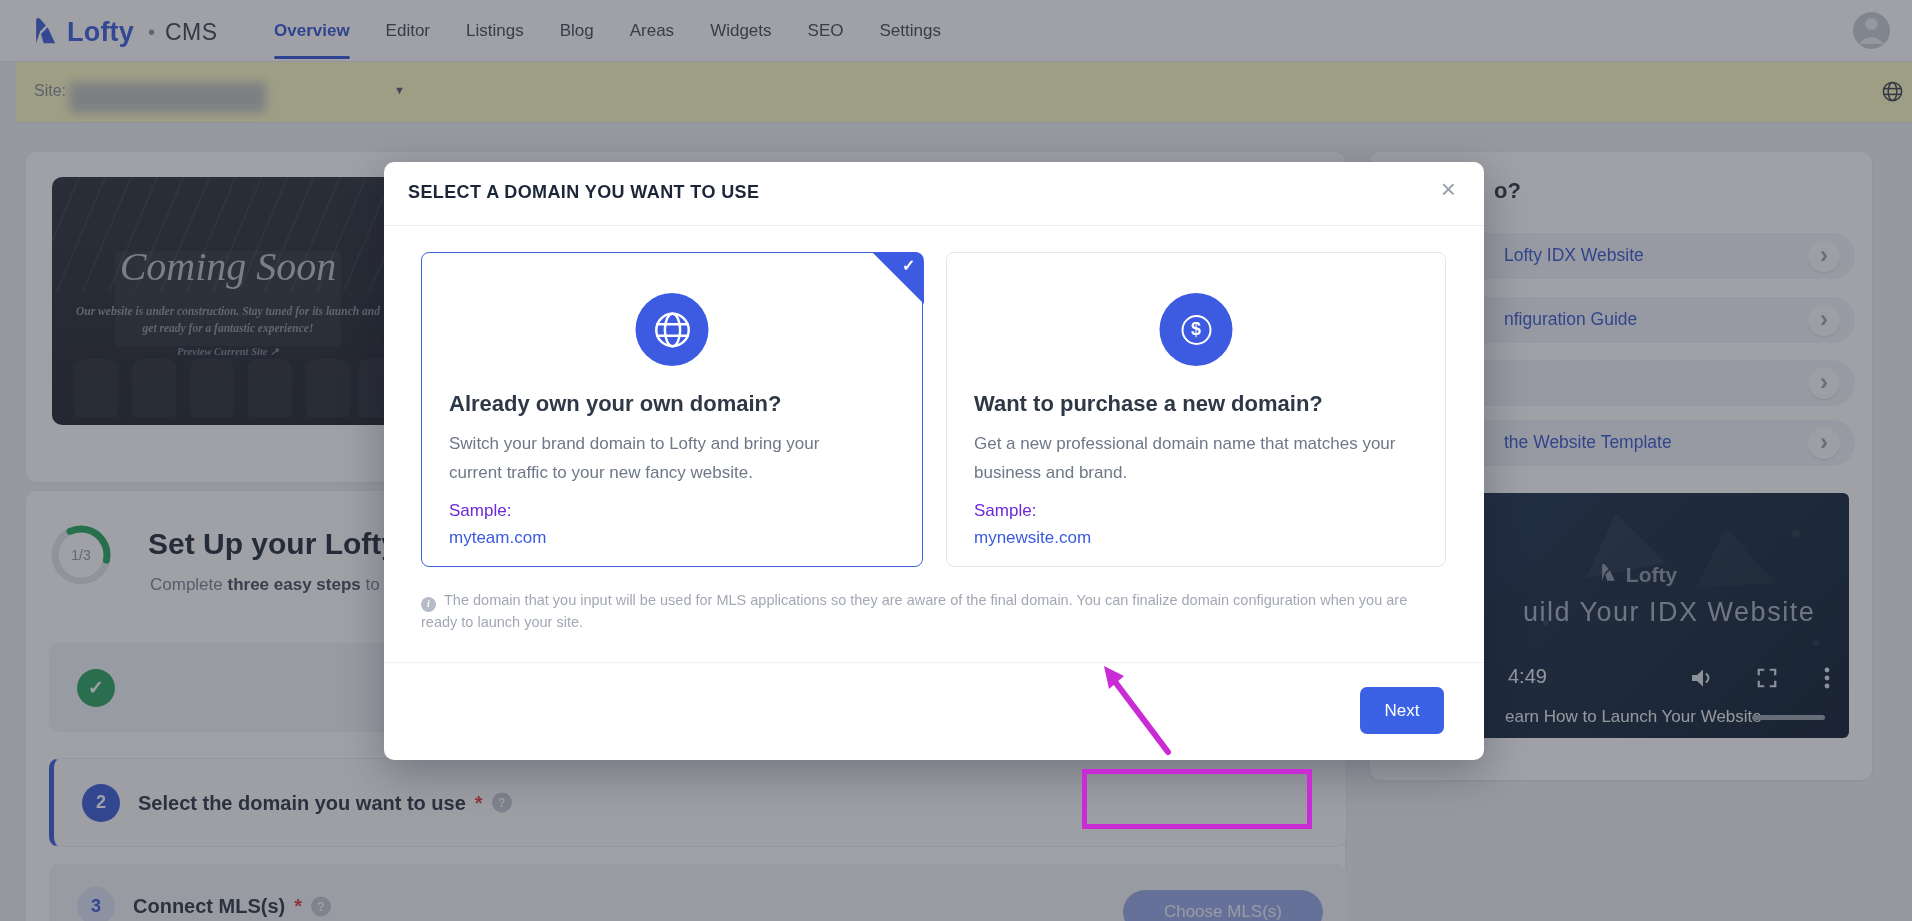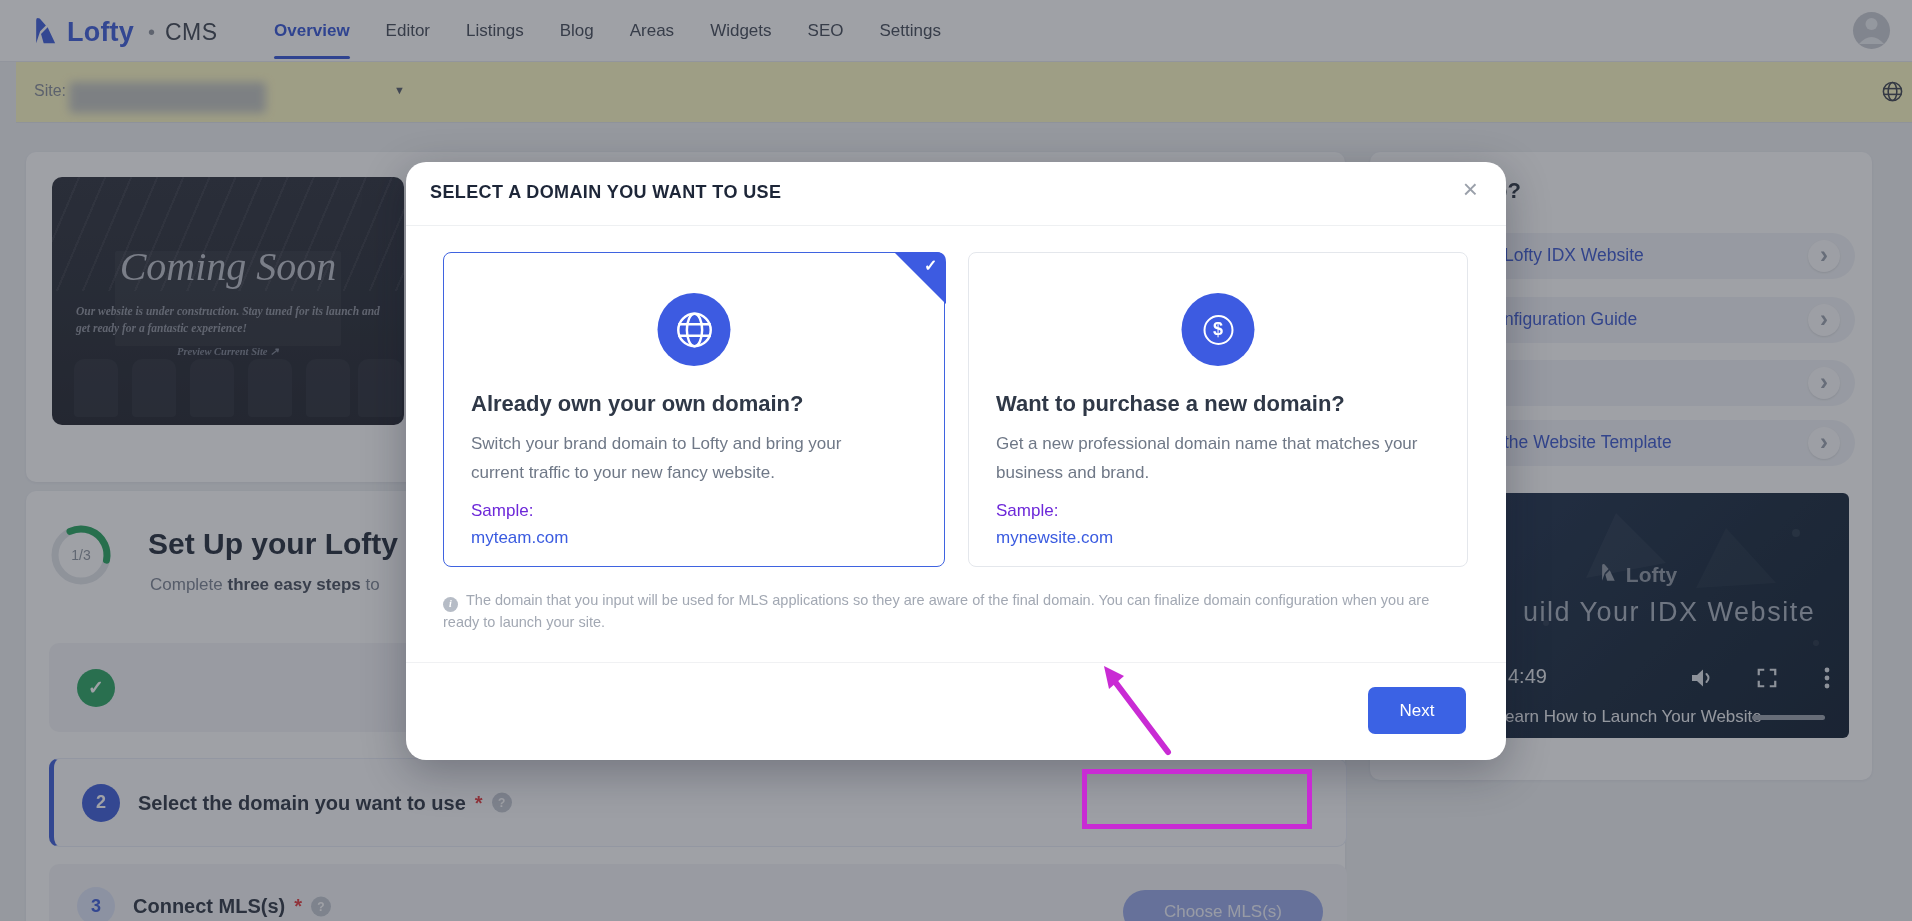--- a/index.html
+++ b/index.html
@@ -36,21 +36,21 @@
 
   
   .coming { position:absolute; left:26px; top:25px; width:352px; height:248px; border-radius:10px; overflow:hidden;
             background:linear-gradient(180deg,#2a2e39 0%, #262a34 45%, #1f222b 100%); }
   .coming-beams { position:absolute; left:0; top:0; right:0; height:46%;
             background:repeating-linear-gradient(113deg, rgba(255,255,255,.06) 0 2px, transparent 2px 24px); }
   .coming-screen { position:absolute; left:18%; top:30%; width:64%; height:38%; background:rgba(255,255,255,.045); border-radius:2px; }
   .chair { position:absolute; bottom:8px; width:44px; height:58px; background:#31353f; border-radius:10px 10px 4px 4px; opacity:.55; }
   .coming-title { position:absolute; left:0; right:0; top:66px; text-align:center;
             font-family:"Liberation Serif", serif; font-style:italic; font-size:40px; color:#bcbfc8; }
-  .coming-sub { position:absolute; left:24px; right:24px; top:126px; 
+  .coming-sub { position:absolute; left:24px; right:24px; top:126px; text-align:center;
             font-family:"Liberation Serif", serif; font-style:italic; font-size:11.5px; font-weight:700; color:#8e929d; line-height:17px; }
   .coming-link { position:absolute; left:0; right:0; top:168px; text-align:center;
             font-family:"Liberation Serif", serif; font-style:italic; font-size:10.5px; font-weight:700; color:#7d8290; cursor:pointer; }
 
   
   .ring-wrap { position:absolute; left:23px; top:32px; width:64px; height:64px; }
   .ring-text { position:absolute; left:0; top:0; width:64px; height:64px; display:flex; align-items:center; justify-content:center;
                font-size:14px; color:#8e95a1; }
   .setup-title { position:absolute; left:122px; top:36px; font-size:30px; font-weight:700; color:#222a39; white-space:nowrap; }
   .setup-sub { position:absolute; left:124px; top:84px; font-size:17px; color:#7b8392; white-space:nowrap; }
@@ -99,21 +99,21 @@
   .vid-time { position:absolute; left:42px; top:172px; font-size:20px; color:#e8ebef; }
   .vid-ctrl { position:absolute; top:172px; width:26px; height:26px; display:flex; align-items:center; justify-content:center; cursor:pointer; }
   .vid-speaker { left:222px; } .vid-full { left:288px; } .vid-dots { left:348px; }
   .vid-caption { position:absolute; left:39px; top:214px; font-size:17px; color:#eceef2; white-space:nowrap; }
   .vid-line { position:absolute; left:286px; top:222px; width:73px; height:5px; border-radius:3px; background:#9aa1ac; cursor:pointer; }
 
   
   .dim { position:absolute; inset:0; background:rgba(42,46,57,.45); z-index:50; }
 
   
-  .modal { position:absolute; left:406px; top:162px; width:1100px; height:598px; background:#fff; border-radius:20px;
+  .modal { position:absolute; left:384px; top:162px; width:1100px; height:598px; background:#fff; border-radius:10px;
            box-shadow:0 12px 44px rgba(15,20,35,.30); z-index:100; }
   .modal-title { position:absolute; left:24px; top:20px; font-size:18px; font-weight:700; letter-spacing:.4px; color:#1d2638; }
   .modal-close { position:absolute; right:28px; top:14px; font-size:26px; color:#9aa0aa; cursor:pointer; line-height:1; }
   .modal-hdiv { position:absolute; left:0; top:63px; width:100%; height:1px; background:#eef0f2; }
   .opt-card { position:absolute; top:90px; height:315px; border-radius:8px; background:#fff; cursor:pointer; }
   .opt-left  { left:37px;  width:502px; border:1.5px solid #3f63e0; }
   .opt-right { left:562px; width:500px; border:1px solid #e4e7ec; }
   .opt-icon-circle { position:absolute; left:50%; transform:translateX(-50%); top:40px; width:73px; height:73px; border-radius:50%;
                      background:#3d5be1; display:flex; align-items:center; justify-content:center; }
   .opt-title { position:absolute; left:27px; top:138px; font-size:22px; font-weight:700; color:#2f3847; }
@@ -123,21 +123,21 @@
   .opt-link { position:absolute; left:27px; top:275px; font-size:17px; color:#3a5be0; cursor:pointer; }
   .corner-check { position:absolute; right:-1.5px; top:-1.5px; width:52px; height:52px; }
   .corner-check .tick { position:absolute; right:8px; top:4px; color:#fff; font-size:16px; font-weight:700; }
   .dollar-ring { width:30px; height:30px; border:2.5px solid #fff; border-radius:50%; display:flex; align-items:center;
                  justify-content:center; color:#fff; font-size:18px; font-weight:700; }
   .modal-note { position:absolute; left:37px; top:428px; width:1020px; font-size:14.5px; line-height:20px; color:#a2a8b3; }
   .note-icon { display:inline-flex; width:15px; height:15px; border-radius:50%; background:#b6bcc6; color:#fff; font-size:10px;
                font-weight:700; align-items:center; justify-content:center; vertical-align:-2px; margin-right:8px;
                font-family:"Liberation Serif",serif; font-style:italic; }
   .modal-fdiv { position:absolute; left:0; top:500px; width:100%; height:1px; background:#f0f1f3; }
-  .next-btn { position:absolute; right:40px; top:525px; width:98px; height:47px; background:#3b62e4; color:#fff; border:none;
+  .next-btn { position:absolute; right:40px; top:525px; width:84px; height:47px; background:#3b62e4; color:#fff; border:none;
               border-radius:7px; font-size:17px; font-family:"Liberation Sans",sans-serif; cursor:pointer; }
 
   
   .anno-rect { position:absolute; left:1082px; top:769px; width:230px; height:60px; border:5px solid #c92bd4; z-index:200;
                pointer-events:none; }
   .anno-svg { position:absolute; inset:0; z-index:200; pointer-events:none; }
 </style>
 </head>
 <body>
 

